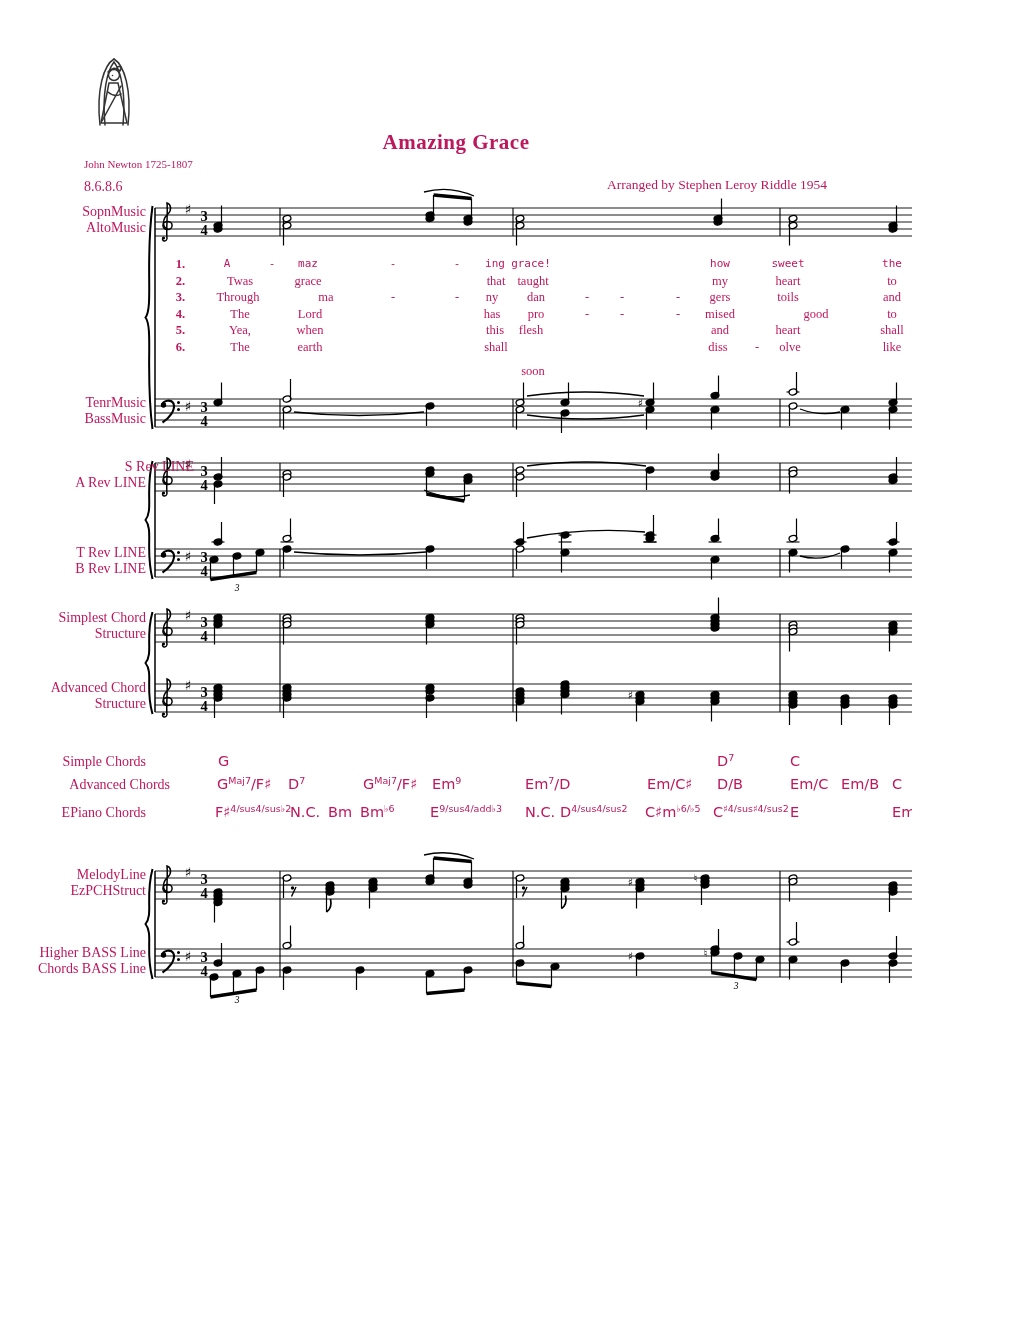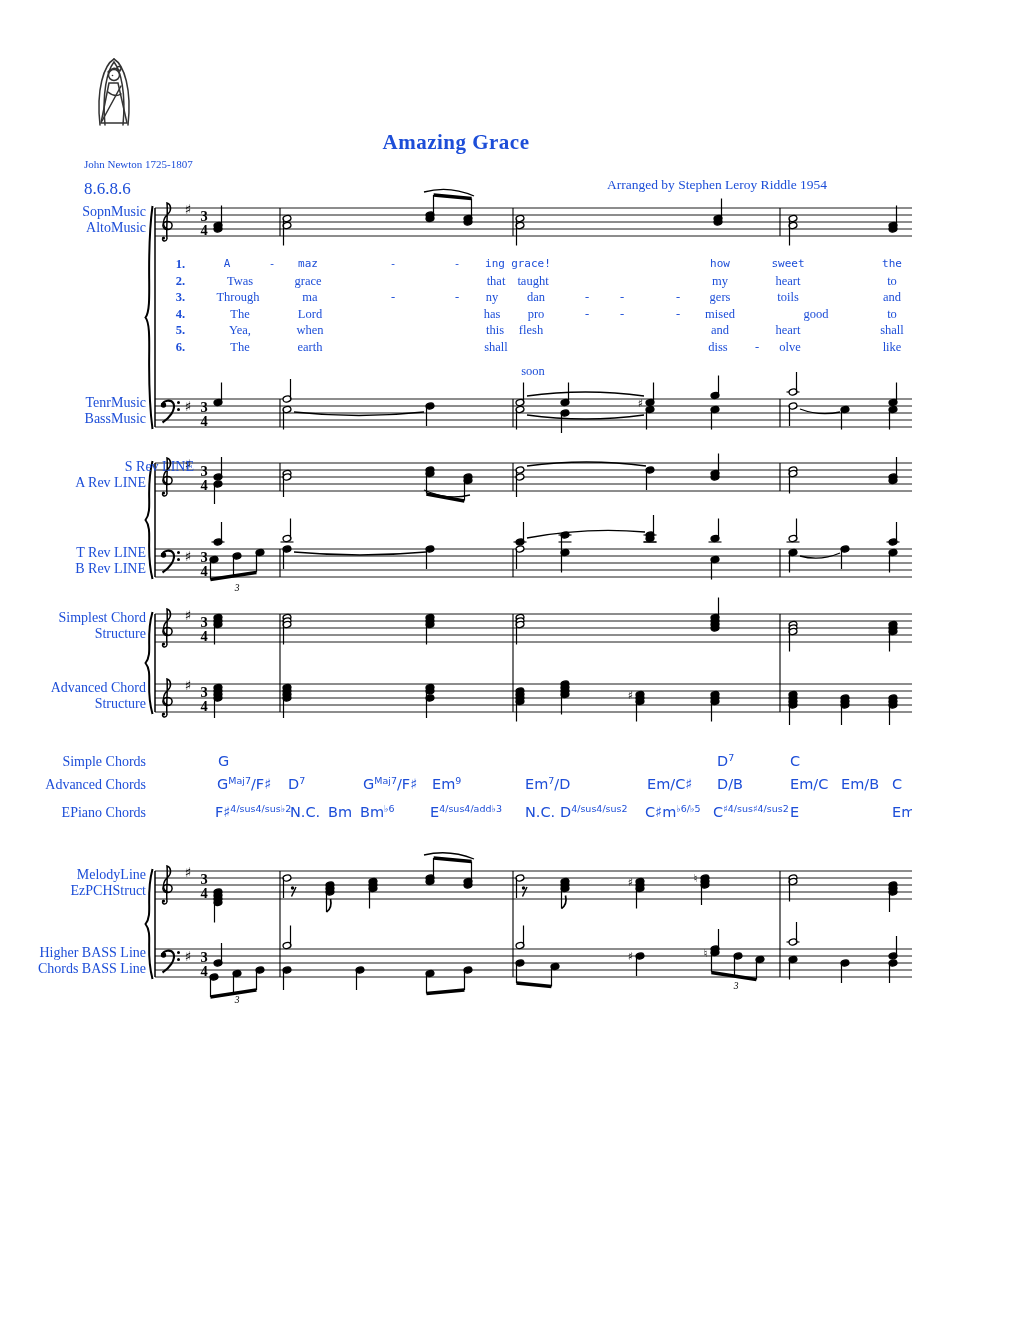--- a/index.html
+++ b/index.html
@@ -1,22 +1,22 @@
 <!DOCTYPE html>
 <html><head>
 <meta charset="utf-8">
 <style>
   html,body{margin:0;padding:0;background:#fff;}
   #page{position:relative;width:912px;height:1320px;background:#ffffff;
-        font-family:"Liberation Serif",serif;color:#1d4ed8;overflow:hidden;}
+        font-family:"Liberation Serif",serif;color:#be185d;overflow:hidden;}
   #score-svg{position:absolute;left:0;top:0;}
   #title{position:absolute;left:0;top:130px;width:100%;text-align:center;
          font-size:21px;font-weight:bold;letter-spacing:0.5px;}
   #author{position:absolute;left:84px;top:158px;font-size:11px;}
-  #meter{position:absolute;left:84px;top:179px;font-size:17px;}
+  #meter{position:absolute;left:84px;top:179px;font-size:14px;}
   #arranger{position:absolute;right:85px;top:177px;font-size:13.5px;text-align:right;}
   .staff-label{position:absolute;left:0;width:146px;text-align:right;
                font-size:14px;line-height:15px;white-space:nowrap;}
   .lyric-row{position:absolute;left:0;width:100%;height:16px;}
   .verse-num{position:absolute;left:0;width:185px;text-align:right;
              font-weight:bold;font-size:12.5px;}
   .syl{position:absolute;transform:translateX(-50%);font-size:12.5px;white-space:nowrap;}
   .syl.mono{font-family:"DejaVu Sans Mono",monospace;font-size:11px;}
   .chord{position:absolute;font-family:"DejaVu Sans",sans-serif;font-size:14.5px;
          white-space:nowrap;line-height:18px;}
@@ -564,21 +564,21 @@
         <span class="syl" style="left: 308px;">grace</span>
         <span class="syl" style="left: 496px;">that</span>
         <span class="syl" style="left: 533px;">taught</span>
         <span class="syl" style="left: 720px;">my</span>
         <span class="syl" style="left: 788px;">heart</span>
         <span class="syl" style="left: 892px;">to</span>
       </div>
       <div class="lyric-row" style="top: 290.2px;">
         <span class="verse-num">3.</span>
         <span class="syl" style="left: 238px;">Through</span>
-        <span class="syl" style="left: 310px;">ma</span>
+        <span class="syl" style="left: 326px;">ma</span>
         <span class="syl" style="left: 393px;">-</span>
         <span class="syl" style="left: 457px;">-</span>
         <span class="syl" style="left: 492px;">ny</span>
         <span class="syl" style="left: 536px;">dan</span>
         <span class="syl" style="left: 587px;">-</span>
         <span class="syl" style="left: 622px;">-</span>
         <span class="syl" style="left: 678px;">-</span>
         <span class="syl" style="left: 720px;">gers</span>
         <span class="syl" style="left: 788px;">toils</span>
         <span class="syl" style="left: 892px;">and</span>
@@ -616,37 +616,37 @@
         <span class="syl" style="left: 757px;">-</span>
         <span class="syl" style="left: 790px;">olve</span>
         <span class="syl" style="left: 892px;">like</span>
       </div>
     </div>
   <div id="chords">
       <div class="staff-label" style="top: 754px;">Simple Chords</div>
       <div class="chord" style="left: 218px; top: 752px;"><span>G</span></div>
       <div class="chord" style="left: 717px; top: 752px;"><span>D</span><span class="sup">7</span></div>
       <div class="chord" style="left: 790px; top: 752px;"><span>C</span></div>
-      <div class="staff-label" style="top: 777px;">Advanced Chords</div>
+      <div class="staff-label" style="top: 777px; margin-left: 24px;">Advanced Chords</div>
       <div class="chord" style="left: 217px; top: 775px;"><span>G</span><span class="sup">Maj7</span><span>/F♯</span></div>
       <div class="chord" style="left: 288px; top: 775px;"><span>D</span><span class="sup">7</span></div>
       <div class="chord" style="left: 363px; top: 775px;"><span>G</span><span class="sup">Maj7</span><span>/F♯</span></div>
       <div class="chord" style="left: 432px; top: 775px;"><span>Em</span><span class="sup">9</span></div>
       <div class="chord" style="left: 525px; top: 775px;"><span>Em</span><span class="sup">7</span><span>/D</span></div>
       <div class="chord" style="left: 647px; top: 775px;"><span>Em/C♯</span></div>
       <div class="chord" style="left: 717px; top: 775px;"><span>D/B</span></div>
       <div class="chord" style="left: 790px; top: 775px;"><span>Em/C</span></div>
       <div class="chord" style="left: 841px; top: 775px;"><span>Em/B</span></div>
       <div class="chord" style="left: 892px; top: 775px;"><span>C</span></div>
       <div class="staff-label" style="top: 805px;">EPiano Chords</div>
       <div class="chord" style="left: 215px; top: 803px;"><span>F♯</span><span class="sup">4/sus4/sus♭2</span></div>
       <div class="chord" style="left: 290px; top: 803px;"><span>N.C.</span></div>
       <div class="chord" style="left: 328px; top: 803px;"><span>Bm</span></div>
       <div class="chord" style="left: 360px; top: 803px;"><span>Bm</span><span class="sup">♭6</span></div>
-      <div class="chord" style="left: 430px; top: 803px;"><span>E</span><span class="sup">4/sus4/add♭3</span></div>
+      <div class="chord" style="left: 430px; top: 803px;"><span>E</span><span class="sup">9/sus4/add♭3</span></div>
       <div class="chord" style="left: 525px; top: 803px;"><span>N.C.</span></div>
       <div class="chord" style="left: 560px; top: 803px;"><span>D</span><span class="sup">4/sus4/sus2</span></div>
       <div class="chord" style="left: 645px; top: 803px;"><span>C♯m</span><span class="sup">♭6/♭5</span></div>
       <div class="chord" style="left: 713px; top: 803px;"><span>C</span><span class="sup">♯4/sus♯4/sus2</span></div>
       <div class="chord" style="left: 790px; top: 803px;"><span>E</span></div>
       <div class="chord" style="left: 892px; top: 803px;"><span>Em</span><span class="sup">♭6</span></div>
     </div>
 
 </div>
 

